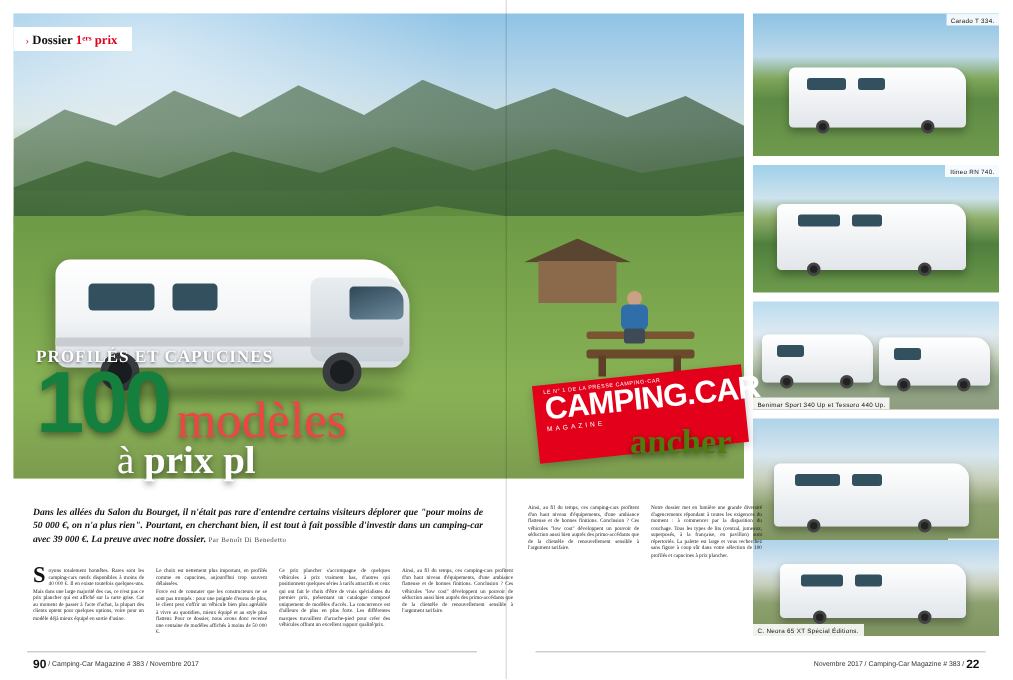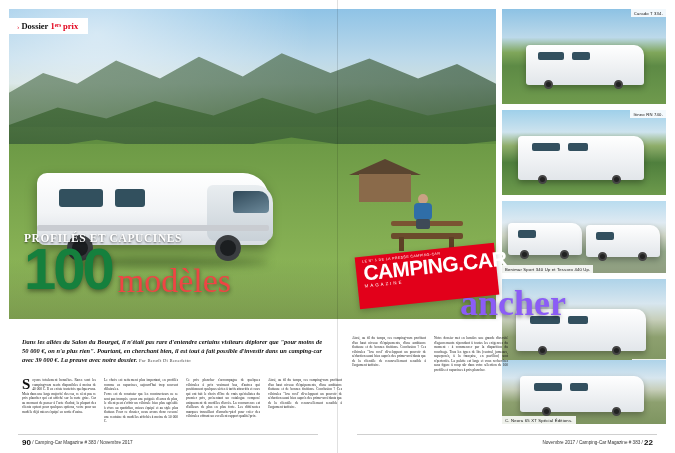--- a/index.html
+++ b/index.html
@@ -125,22 +125,22 @@
   .num {
     color:#15803d; font-size:58px; font-weight:bold; line-height:50px;
     letter-spacing:-3px; text-shadow:0 2px 5px rgba(0,0,0,.45);
     font-family:"Liberation Sans", sans-serif;
   }
   .h-row { display:flex; align-items:flex-end; gap:6px; }
   .h-word { color:#ef4444; font-size:34px; font-weight:300; line-height:26px; text-shadow:0 2px 4px rgba(0,0,0,.45); font-family:"Liberation Serif", serif;}
   .h-sub { color:#fff; font-size:26px; line-height:26px; text-shadow:0 2px 4px rgba(0,0,0,.45); font-family:"Liberation Serif", serif; margin-left:54px;}
   .h-sub b { font-weight:bold; }
   .h-right {
-    position:absolute; left:420px; top:282px; color:#8b5cf6; font-size:36px; font-weight:bold;
-    text-shadow:0 2px 4px rgba(0,0,0,.45); font-family:"Liberation Serif", serif; z-index:26;margin-left:40px;
+    position:absolute; left:420px; top:282px; color:#4d7c0f; font-size:23px; font-weight:bold;
+    text-shadow:0 2px 4px rgba(0,0,0,.45); font-family:"Liberation Serif", serif; z-index:26;
   }
 
   
   .dossier {
     position:absolute; left:9px; top:18px; background:#ffffff; padding:3px 10px 3px 8px;
     font-size:8.5px; z-index:22; font-family:"Liberation Serif", serif;
   }
   .dossier .arrow { color:#e2001a; font-size:7px; }
   .dossier b { color:#111; }
   .dossier .prix { color:#e2001a; font-weight:bold; }
@@ -276,20 +276,23 @@
     <div class="big">CAMPING.CAR</div>
     <div class="mag">MAGAZINE</div>
   </div>
 
   <div class="headline">
     <div class="kicker">PROFILÉS ET CAPUCINES</div>
     <div class="h-row">
       <div class="num">100</div>
       <div class="h-word">modèles</div>
     </div>
+    <div class="h-sub">
+      <span>à </span><b>prix pl</b>
+    </div>
   </div>
   <div class="h-right">ancher</div>
 
   <div class="chapeau">
     <span>Dans les allées du Salon du Bourget, il n'était pas rare d'entendre certains visiteurs déplorer que "pour moins de 50 000 €, on n'a plus rien". Pourtant, en cherchant bien, il est tout à fait possible d'investir dans un camping-car avec 39 000 €. La preuve avec notre dossier.</span>
     <span class="by">Par Benoît Di Benedetto</span>
   </div>
 
   <div class="cols">
     <div class="col dropcap" style="left:22px; top:0;">Soyons totalement honnêtes. Rares sont les camping-cars neufs disponibles à moins de 40 000 €. Il en existe toutefois quelques-uns. Mais dans une large majorité des cas, ce n'est pas ce prix plancher qui est affiché sur la carte grise. Car au moment de passer à l'acte d'achat, la plupart des clients optent pour quelques options, voire pour un modèle déjà mieux équipé en sortie d'usine.</div>

